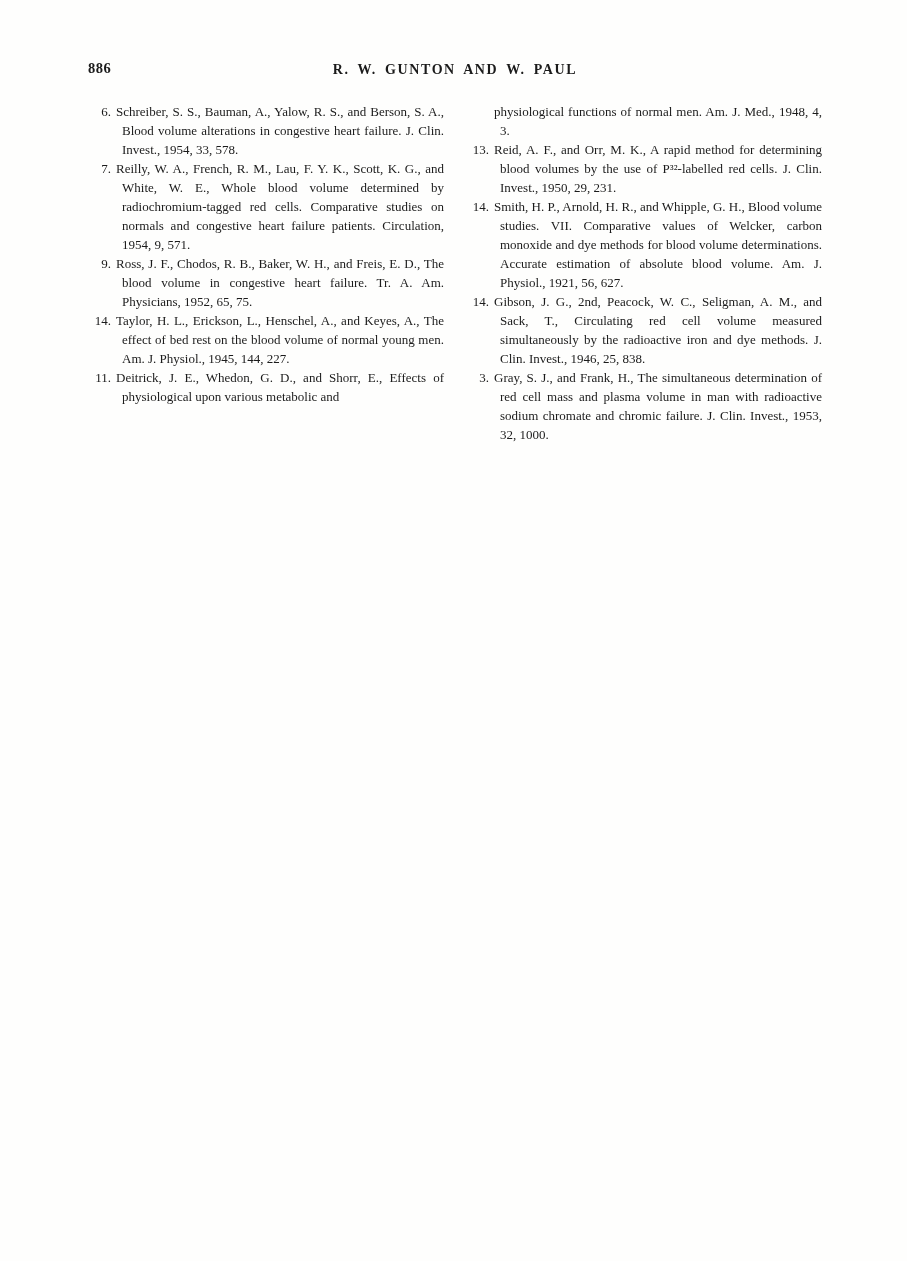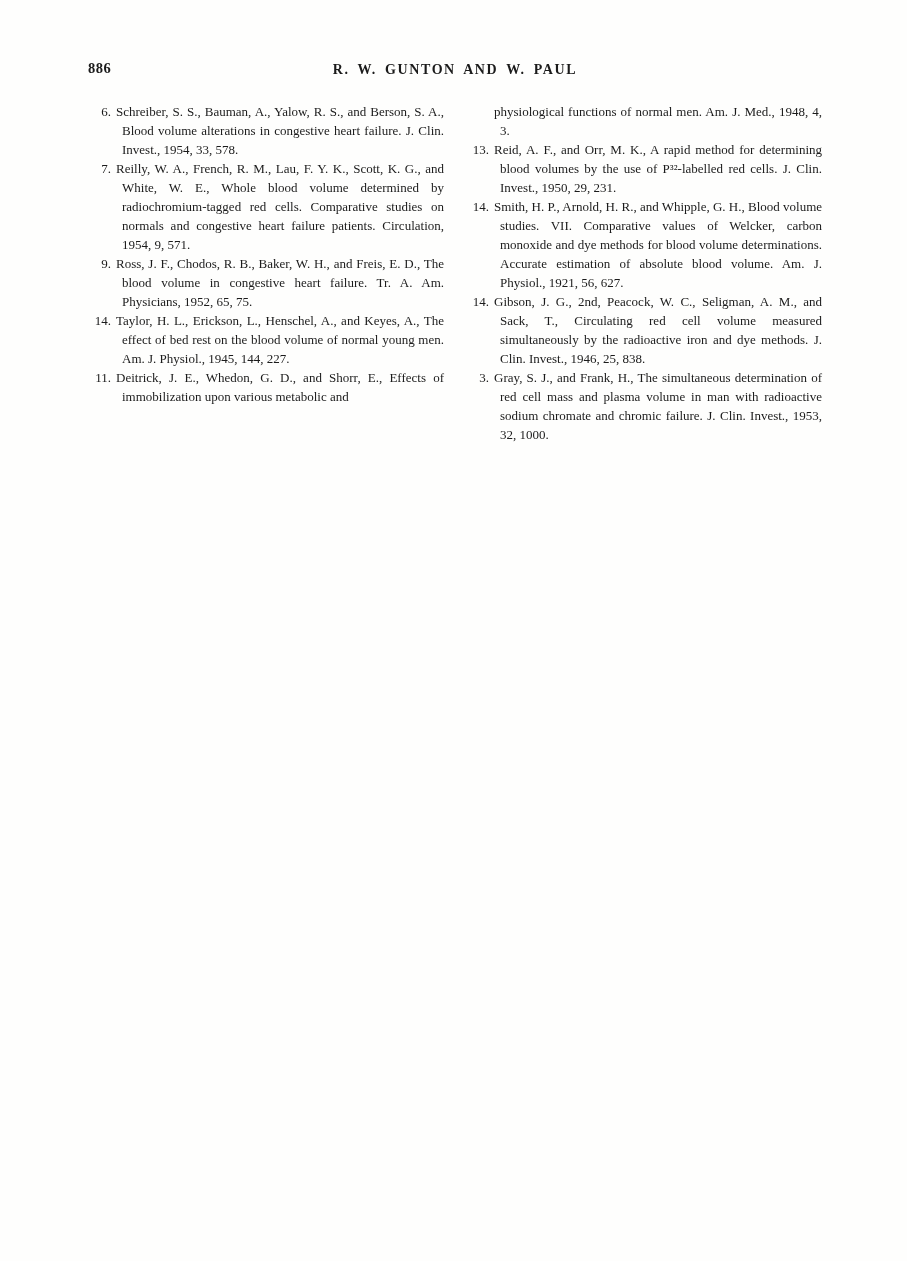--- a/index.html
+++ b/index.html
@@ -81,21 +81,21 @@
       <div class="ref">
         <span class="ref-num">7.</span><span class="ref-text">Reilly, W. A., French, R. M., Lau, F. Y. K., Scott, K. G., and White, W. E., Whole blood volume determined by radiochromium-tagged red cells. Comparative studies on normals and congestive heart failure patients. Circulation, 1954, 9, 571.</span>
       </div>
       <div class="ref">
         <span class="ref-num">9.</span><span class="ref-text">Ross, J. F., Chodos, R. B., Baker, W. H., and Freis, E. D., The blood volume in congestive heart failure. Tr. A. Am. Physicians, 1952, 65, 75.</span>
       </div>
       <div class="ref">
         <span class="ref-num">14.</span><span class="ref-text">Taylor, H. L., Erickson, L., Henschel, A., and Keyes, A., The effect of bed rest on the blood volume of normal young men. Am. J. Physiol., 1945, 144, 227.</span>
       </div>
       <div class="ref">
-        <span class="ref-num">11.</span><span class="ref-text">Deitrick, J. E., Whedon, G. D., and Shorr, E., Effects of immobilization upon various metabolic and</span>
+        <span class="ref-num">11.</span><span class="ref-text">Deitrick, J. E., Whedon, G. D., and Shorr, E., Effects of physiological upon various metabolic and</span>
       </div>
     </div>
 
     <div class="col">
       <div class="ref">
         <span class="ref-num"></span><span class="ref-text">physiological functions of normal men. Am. J. Med., 1948, 4, 3.</span>
       </div>
       <div class="ref">
         <span class="ref-num">13.</span><span class="ref-text">Reid, A. F., and Orr, M. K., A rapid method for determining blood volumes by the use of P³²-labelled red cells. J. Clin. Invest., 1950, 29, 231.</span>
       </div>

